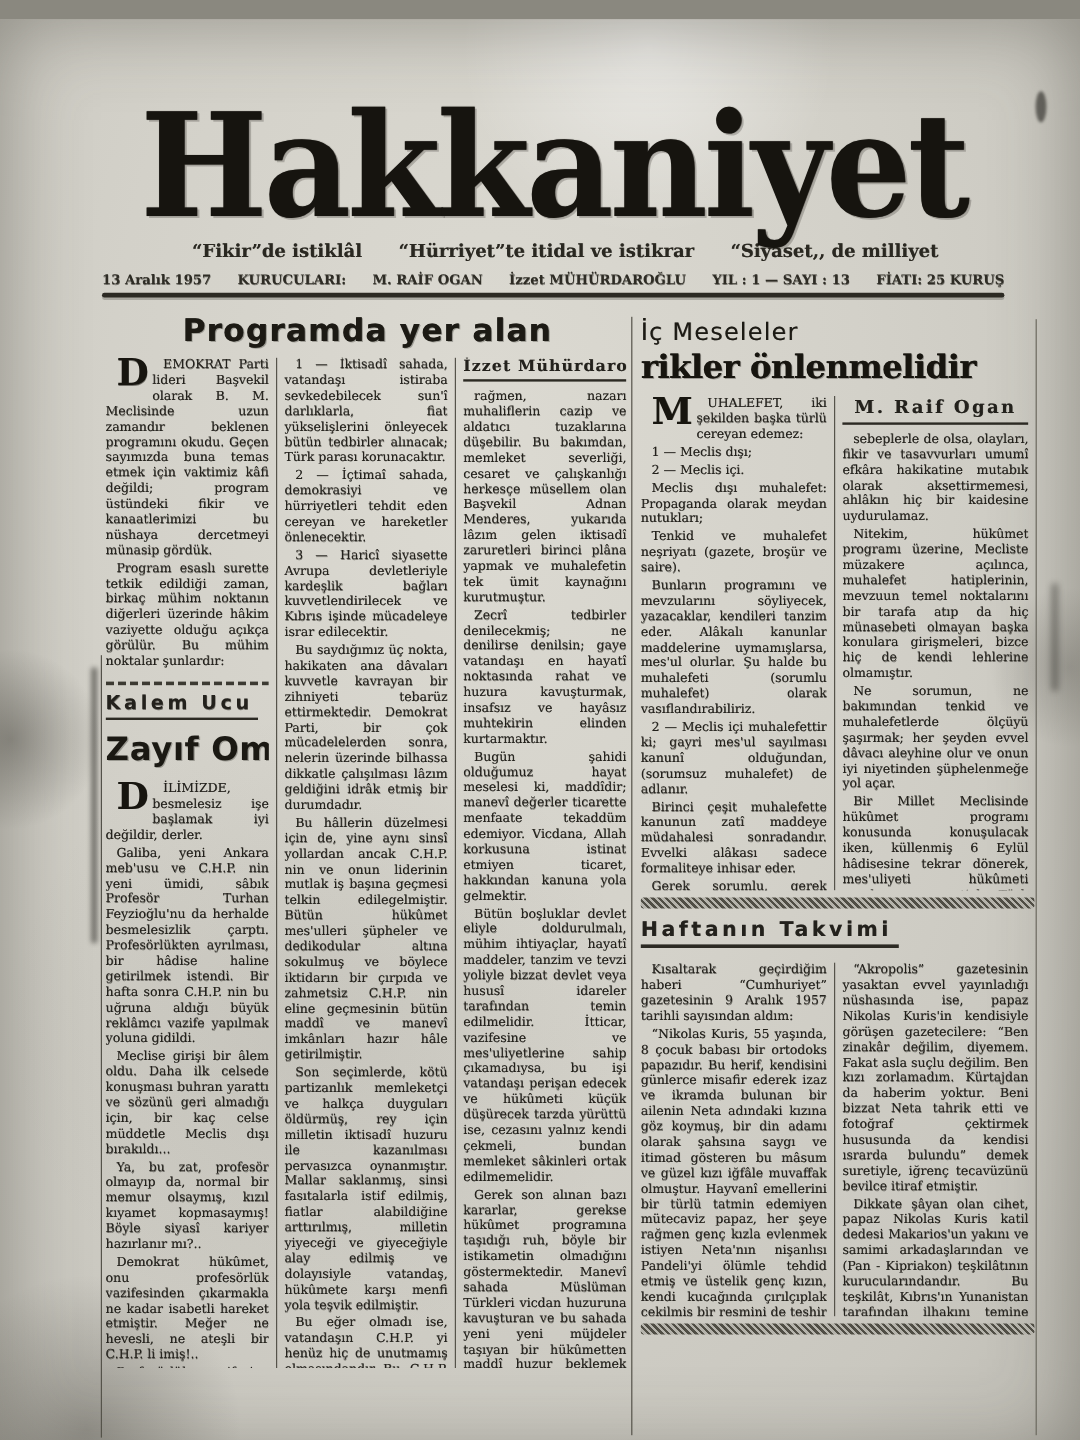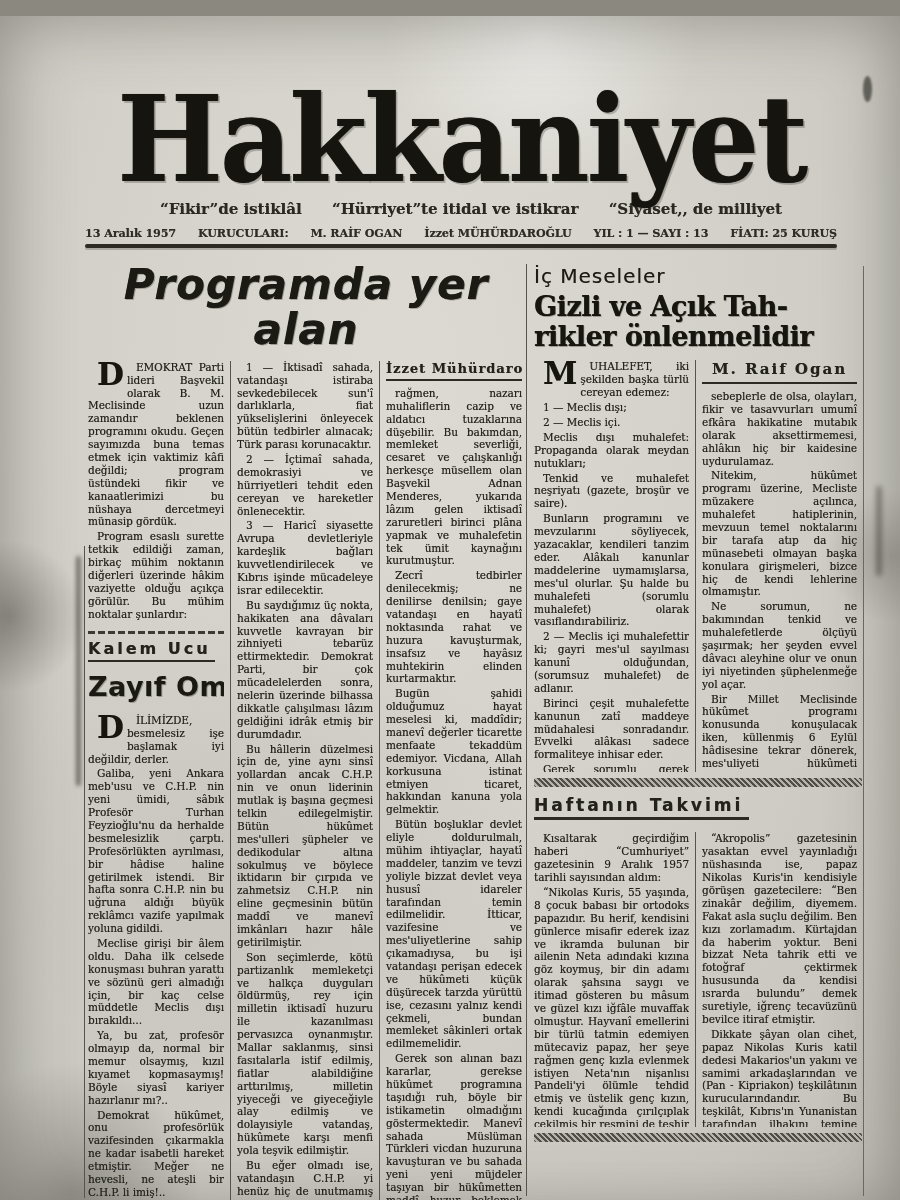--- a/index.html
+++ b/index.html
@@ -35,21 +35,21 @@
   
   .left-zone{position:absolute;left:88px;top:246px;width:436px;}
   .right-zone{position:absolute;left:534px;top:246px;width:328px;}
   .main-vrule{position:absolute;left:526px;top:248px;width:1px;height:932px;background:#55534a;}
   .edge-vrule-l{position:absolute;left:84px;top:530px;width:1px;height:652px;background:#55534a;}
   .edge-vrule-r{position:absolute;left:863px;top:250px;width:1px;height:930px;background:#6b695f;}
   
   .main-headline{margin:0 0 4px;text-align:center;font-family:"DejaVu Sans",sans-serif;
     font-weight:bold;color:#1c1a14;line-height:1.08;
     text-shadow:1.2px 1.2px 0 rgba(28,26,20,.3), .4px .4px .5px rgba(28,26,20,.8);}
-  .main-headline .l1{display:block;font-size:42px;letter-spacing:1px;font-style:italic;}
+  .main-headline .l1{display:block;font-size:26px;letter-spacing:1px;}
   .main-headline .l2{display:block;font-size:30px;letter-spacing:0;}
   .columns{display:flex;height:842px;overflow:hidden;margin-top:8px;}
   .col{width:136px;font-size:10.4px;line-height:1.24;text-align:justify;overflow:hidden;}
   .col + .col{border-left:1px solid #55534a;padding-left:6px;margin-left:6px;}
   .para, .columns p, .cols2 p{margin:0 0 2px;text-indent:9px;}
   .dropcap{float:left;font-family:"DejaVu Serif",serif;font-weight:bold;font-size:31px;
     line-height:25px;padding:1px 3px 0 0;color:#17150f;}
   .drop-para{margin:0 0 3px;text-indent:0;}
   .byline{font-weight:bold;font-size:13px;text-align:center;border-bottom:2px solid #2c2a23;
     padding-bottom:2px;margin:0 0 6px;letter-spacing:1px;white-space:nowrap;}
@@ -165,21 +165,20 @@
             <p class="para">Gerek son alınan bazı kararlar, gerekse hükûmet programına taşıdığı ruh, böyle bir istikametin olmadığını göstermektedir. Manevî sahada Müslüman Türkleri vicdan huzuruna kavuşturan ve bu sahada yeni yeni müjdeler taşıyan bir hükûmetten maddî huzur beklemek de herkesin hakkıdır.</p>
           </div>
 
       </div>
     </div>
   </section>
 
   <section class="right-zone">
     <div class="kicker">İç Meseleler</div>
     <h2 class="right-headline">
-      <span style="display:block">Gizli ve Açık Tah-</span>
       <span style="display:block">rikler önlenmelidir</span>
     </h2>
     <div class="cols2 upper">
       <div class="colr">
         <p class="drop-para"><span class="dropcap">M</span><span>UHALEFET, iki şekilden başka türlü cereyan edemez:</span></p>
         <div>
             <p class="para">1 — Meclis dışı;</p>
             <p class="para">2 — Meclis içi.</p>
             <p class="para">Meclis dışı muhalefet: Propaganda olarak meydan nutukları;</p>
             <p class="para">Tenkid ve muhalefet neşriyatı (gazete, broşür ve saire).</p>

